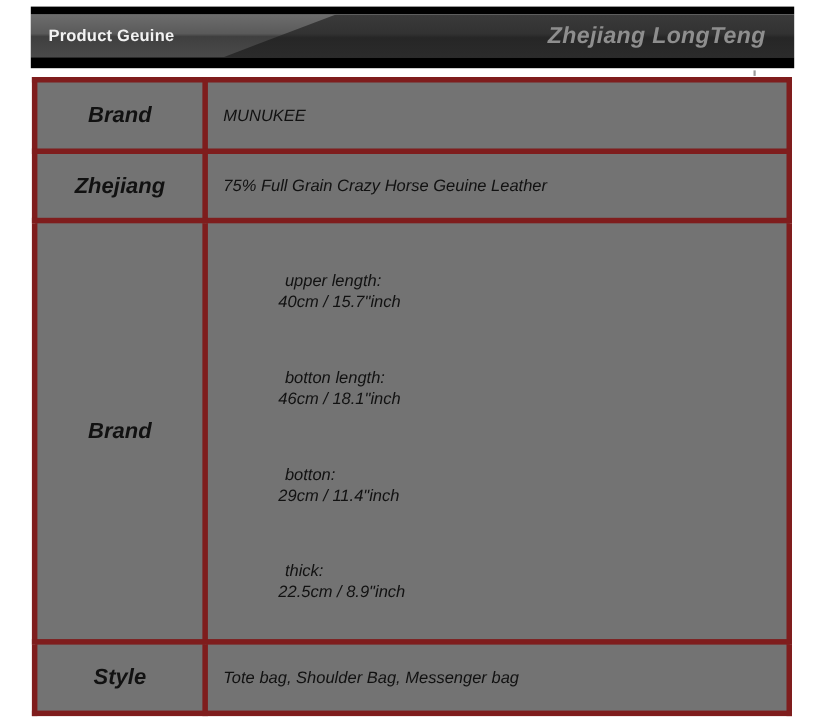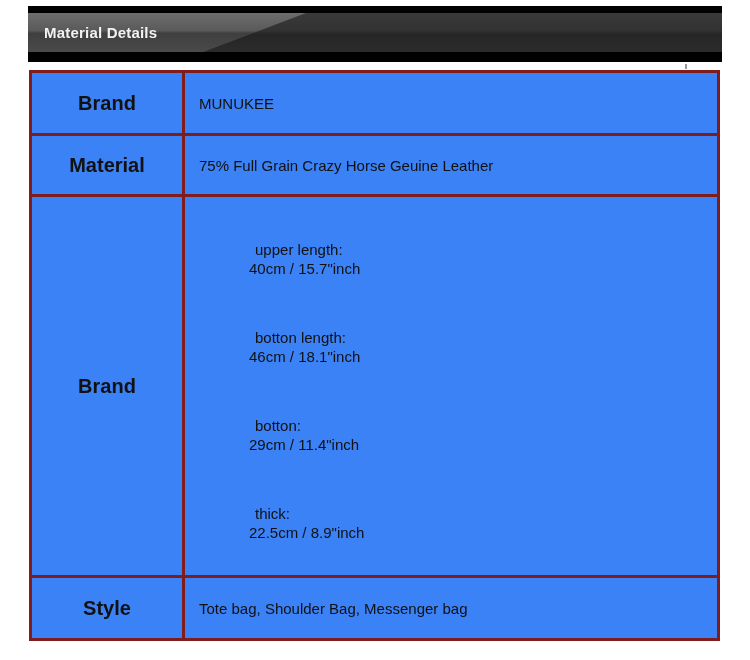--- a/index.html
+++ b/index.html
@@ -93,23 +93,24 @@
   
   .spec-table {
     position: absolute;
     left: 29px;
     top: 70px;
     width: 691px;
     border-collapse: collapse;
     table-layout: fixed;
   }
   .spec-table td {
-    border: 3px solid #7f1d1d;
-    background: #3b82f6;
+    border: 5px solid #7f1d1d;
+    background: #737373;
     vertical-align: middle;
+    font-style: italic;
   }
   .cell-label {
     width: 146px;
     text-align: center;
     font-size: 20px;
     font-weight: bold;
     color: #111111;
     padding: 6px 2px;
   }
   .cell-value {
@@ -139,37 +140,38 @@
   .size-line .size-name { display: inline; margin-top: 12px; }
   .size-line .size-val  { display: inline; }
 </style>
 </head>
 <body>
 
 <div class="header">
   <div class="header-bar-top"></div>
   <div class="header-body">
     <div class="header-tab"></div>
-    <div class="header-tab-label">Material Details</div>
+    <div class="header-tab-label">Product Geuine</div>
+    <div class="header-brand">Zhejiang LongTeng</div>
   </div>
   <div class="header-bar-bottom"></div>
 </div>
 
 <div class="tick-artifact"></div>
 
 <table class="spec-table">
   <tbody>
     <tr class="row-brand">
       <td class="cell-label">Brand</td>
       <td class="cell-value">MUNUKEE</td>
     </tr>
 
 
     <tr class="row-material">
-      <td class="cell-label">Material</td>
+      <td class="cell-label">Zhejiang</td>
       <td class="cell-value">75% Full Grain Crazy Horse Geuine Leather</td>
     </tr>
 
 
     <tr class="row-size">
       <td class="cell-label">Brand</td>
       <td class="cell-value">
         <span class="size-list">
           <span class="size-line">
             <span class="size-name" style="display: inline-block; min-width: 108px; padding-left: 6px;">upper length:</span>

